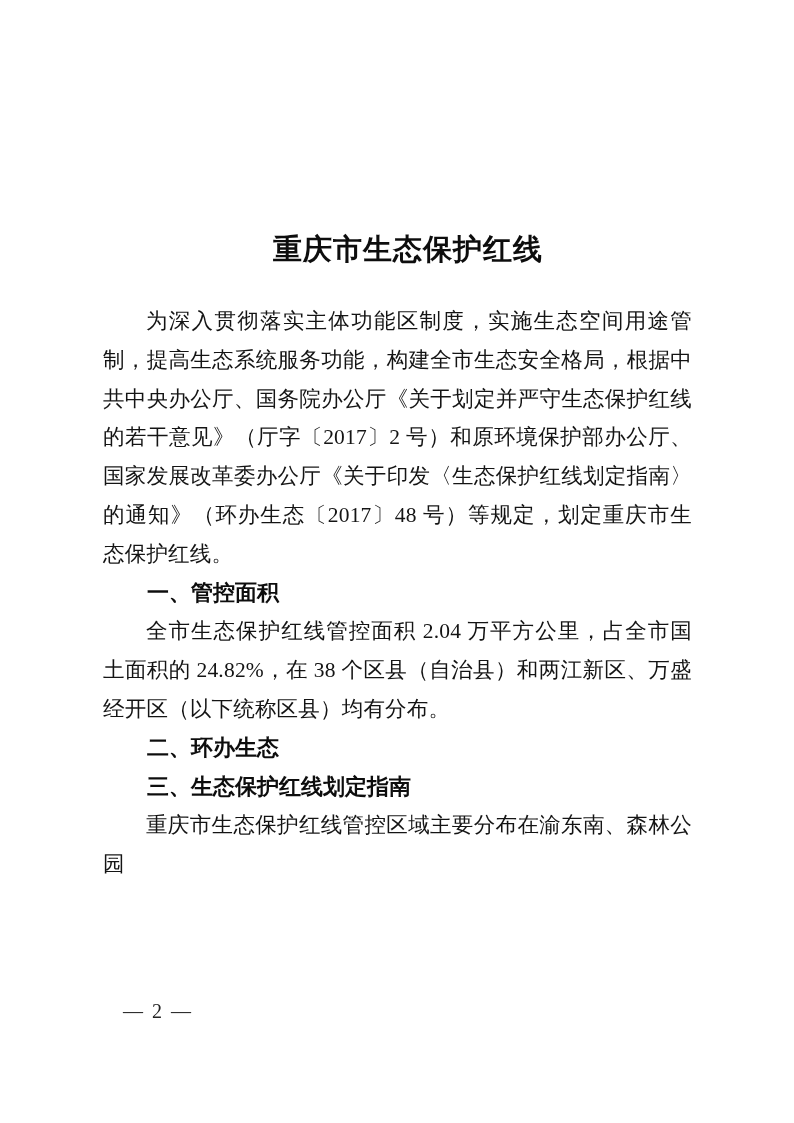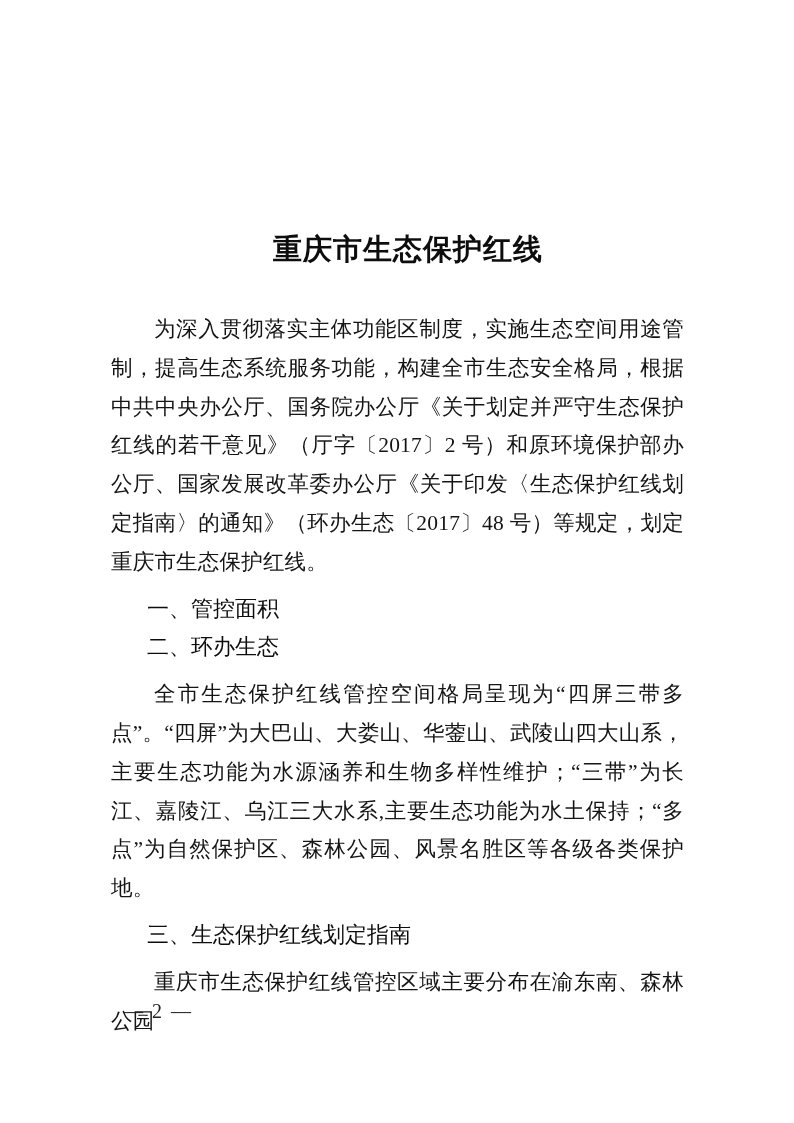--- a/index.html
+++ b/index.html
@@ -29,32 +29,32 @@
     letter-spacing: 1px;
     color: #0d0d0d;
   }
   .content {
     position: absolute;
     top: 302px;
     left: 103px;
     width: 589px;
   }
   .para {
-    margin: 8px;
+    margin: 0;
     font-size: 21.5px;
     line-height: 38.8px;
     text-align: justify;
     text-indent: 2em;
     letter-spacing: 0.2px;
   }
   .heading {
     margin: 0;
     font-size: 22px;
     line-height: 38.8px;
-    font-weight: normal;
+    font-weight: bold;
     text-indent: 2em;
     font-family: "Liberation Sans", "DejaVu Sans", sans-serif;
     color: #0d0d0d;
   }
   .page-number {
     position: absolute;
     left: 123px;
     top: 997px;
     font-size: 20px;
     line-height: 28px;
@@ -68,24 +68,24 @@
 <div class="page">
 
   <h1 class="doc-title">重庆市生态保护红线</h1>
 
   <div class="content">
 
     <p class="para">为深入贯彻落实主体功能区制度，实施生态空间用途管制，提高生态系统服务功能，构建全市生态安全格局，根据中共中央办公厅、国务院办公厅《关于划定并严守生态保护红线的若干意见》（厅字〔2017〕2 号）和原环境保护部办公厅、国家发展改革委办公厅《关于印发〈生态保护红线划定指南〉的通知》（环办生态〔2017〕48 号）等规定，划定重庆市生态保护红线。</p>
 
     <h2 class="heading">一、管控面积</h2>
 
+    <p class="para">全市生态保护红线管控面积 2.04 万平方公里，占全市国土面积的 24.82%，在 38 个区县（自治县）和两江新区、万盛经开区（以下统称区县）均有分布。</p>
 
     <h2 class="heading">二、环办生态</h2>
 
-    <p class="para">全市生态保护红线管控空间格局呈现为“四屏三带多点”。“四屏”为大巴山、大娄山、华蓥山、武陵山四大山系，主要生态功能为水源涵养和生物多样性维护；“三带”为长江、嘉陵江、乌江三大水系,主要生态功能为水土保持；“多点”为自然保护区、森林公园、风景名胜区等各级各类保护地。</p>
 
     <h2 class="heading">三、生态保护红线划定指南</h2>
 
     <p class="para">重庆市生态保护红线管控区域主要分布在渝东南、森林公园</p>
 
   </div>
 
   <div class="page-number">— 2 —</div>
 
 </div>

